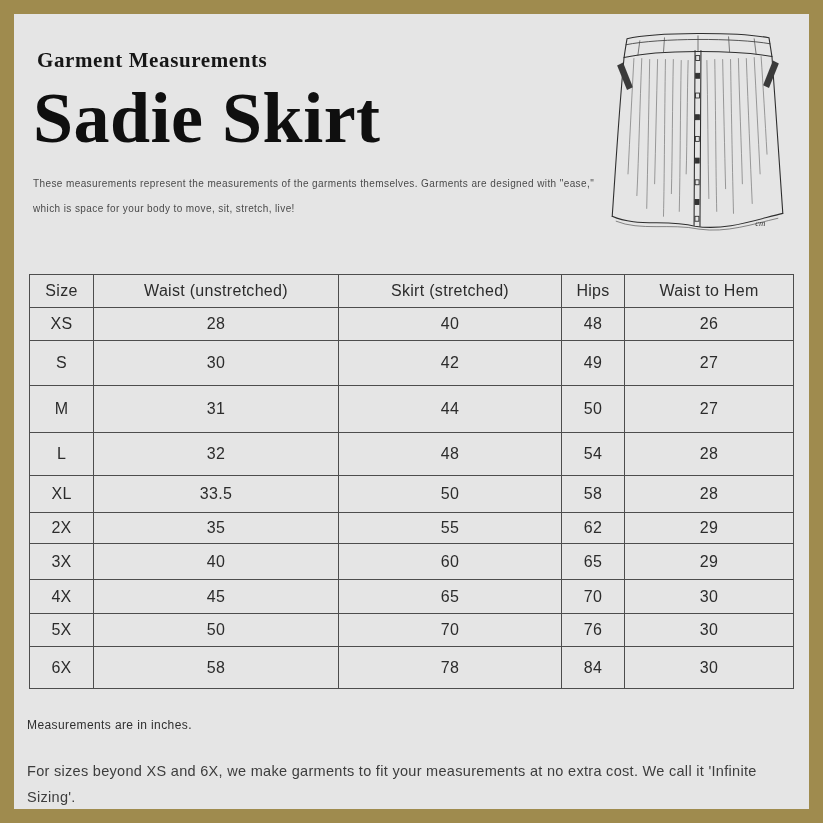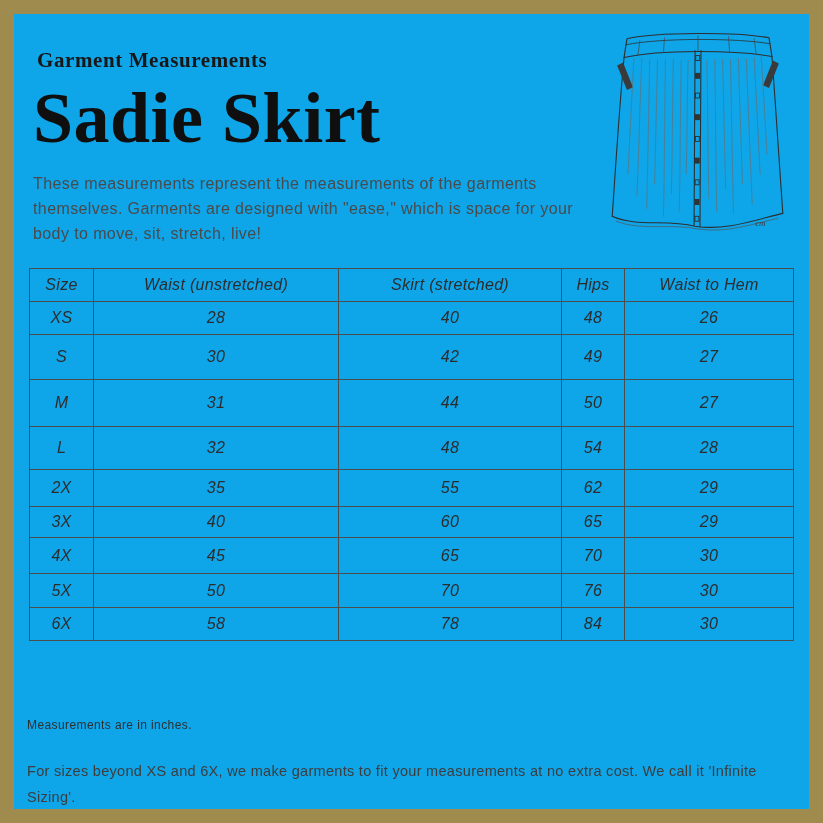--- a/index.html
+++ b/index.html
@@ -5,21 +5,21 @@
   html,body{margin:0;padding:0;}
   body{
     width:823px;height:823px;
     background:#9f8b4e;
     font-family:"Liberation Sans", sans-serif;
     position:relative;
     overflow:hidden;
   }
   .panel{
     position:absolute;left:14px;top:14px;right:14px;bottom:14px;
-    background:#0ea5e9;
+    background:#e5e5e5;
   }
   
   .header{position:absolute;left:19px;top:34px;width:575px;}
   .eyebrow{
     font-family:"Liberation Serif", serif;
     font-weight:700;
     font-size:21px;
     letter-spacing:0.6px;
     color:#171717;
     margin:0 0 0 4px;
@@ -28,40 +28,39 @@
     font-family:"Liberation Serif", serif;
     font-weight:700;
     font-size:72px;
     letter-spacing:0.5px;
     color:#0f0f0f;
     margin:9px 0 0 0;
     line-height:1;
   }
   .description{
     margin:17px 0 0 0;
-    font-size:16px;
+    font-size:10px;
     line-height:25px;
     letter-spacing:0.4px;
     color:#4a4a4a;
   }
   
   .sketch{
     position:absolute;top:12px;right:22px;
     width:178px;height:212px;
   }
   
   table{
-    position:absolute;left:15px;top:254px;
+    position:absolute;left:15px;top:260px;
     width:764px;
     border-collapse:collapse;
     table-layout:fixed;
     font-size:16px;
     letter-spacing:0.3px;
     color:#2c2c2c;
-    font-style:italic;
   }
   th,td{
     border:1px solid #4d4d4d;
     text-align:center;
     vertical-align:middle;
     font-weight:normal;
     padding:0;
   }
   thead tr{height:33px;}
   tbody tr:nth-child(1){height:33px;}
@@ -190,20 +189,27 @@
         <td>27</td>
       </tr>
       <tr>
         <td>L</td>
         <td>32</td>
         <td>48</td>
         <td>54</td>
         <td>28</td>
       </tr>
       <tr>
+        <td>XL</td>
+        <td>33.5</td>
+        <td>50</td>
+        <td>58</td>
+        <td>28</td>
+      </tr>
+      <tr>
         <td>2X</td>
         <td>35</td>
         <td>55</td>
         <td>62</td>
         <td>29</td>
       </tr>
       <tr>
         <td>3X</td>
         <td>40</td>
         <td>60</td>

